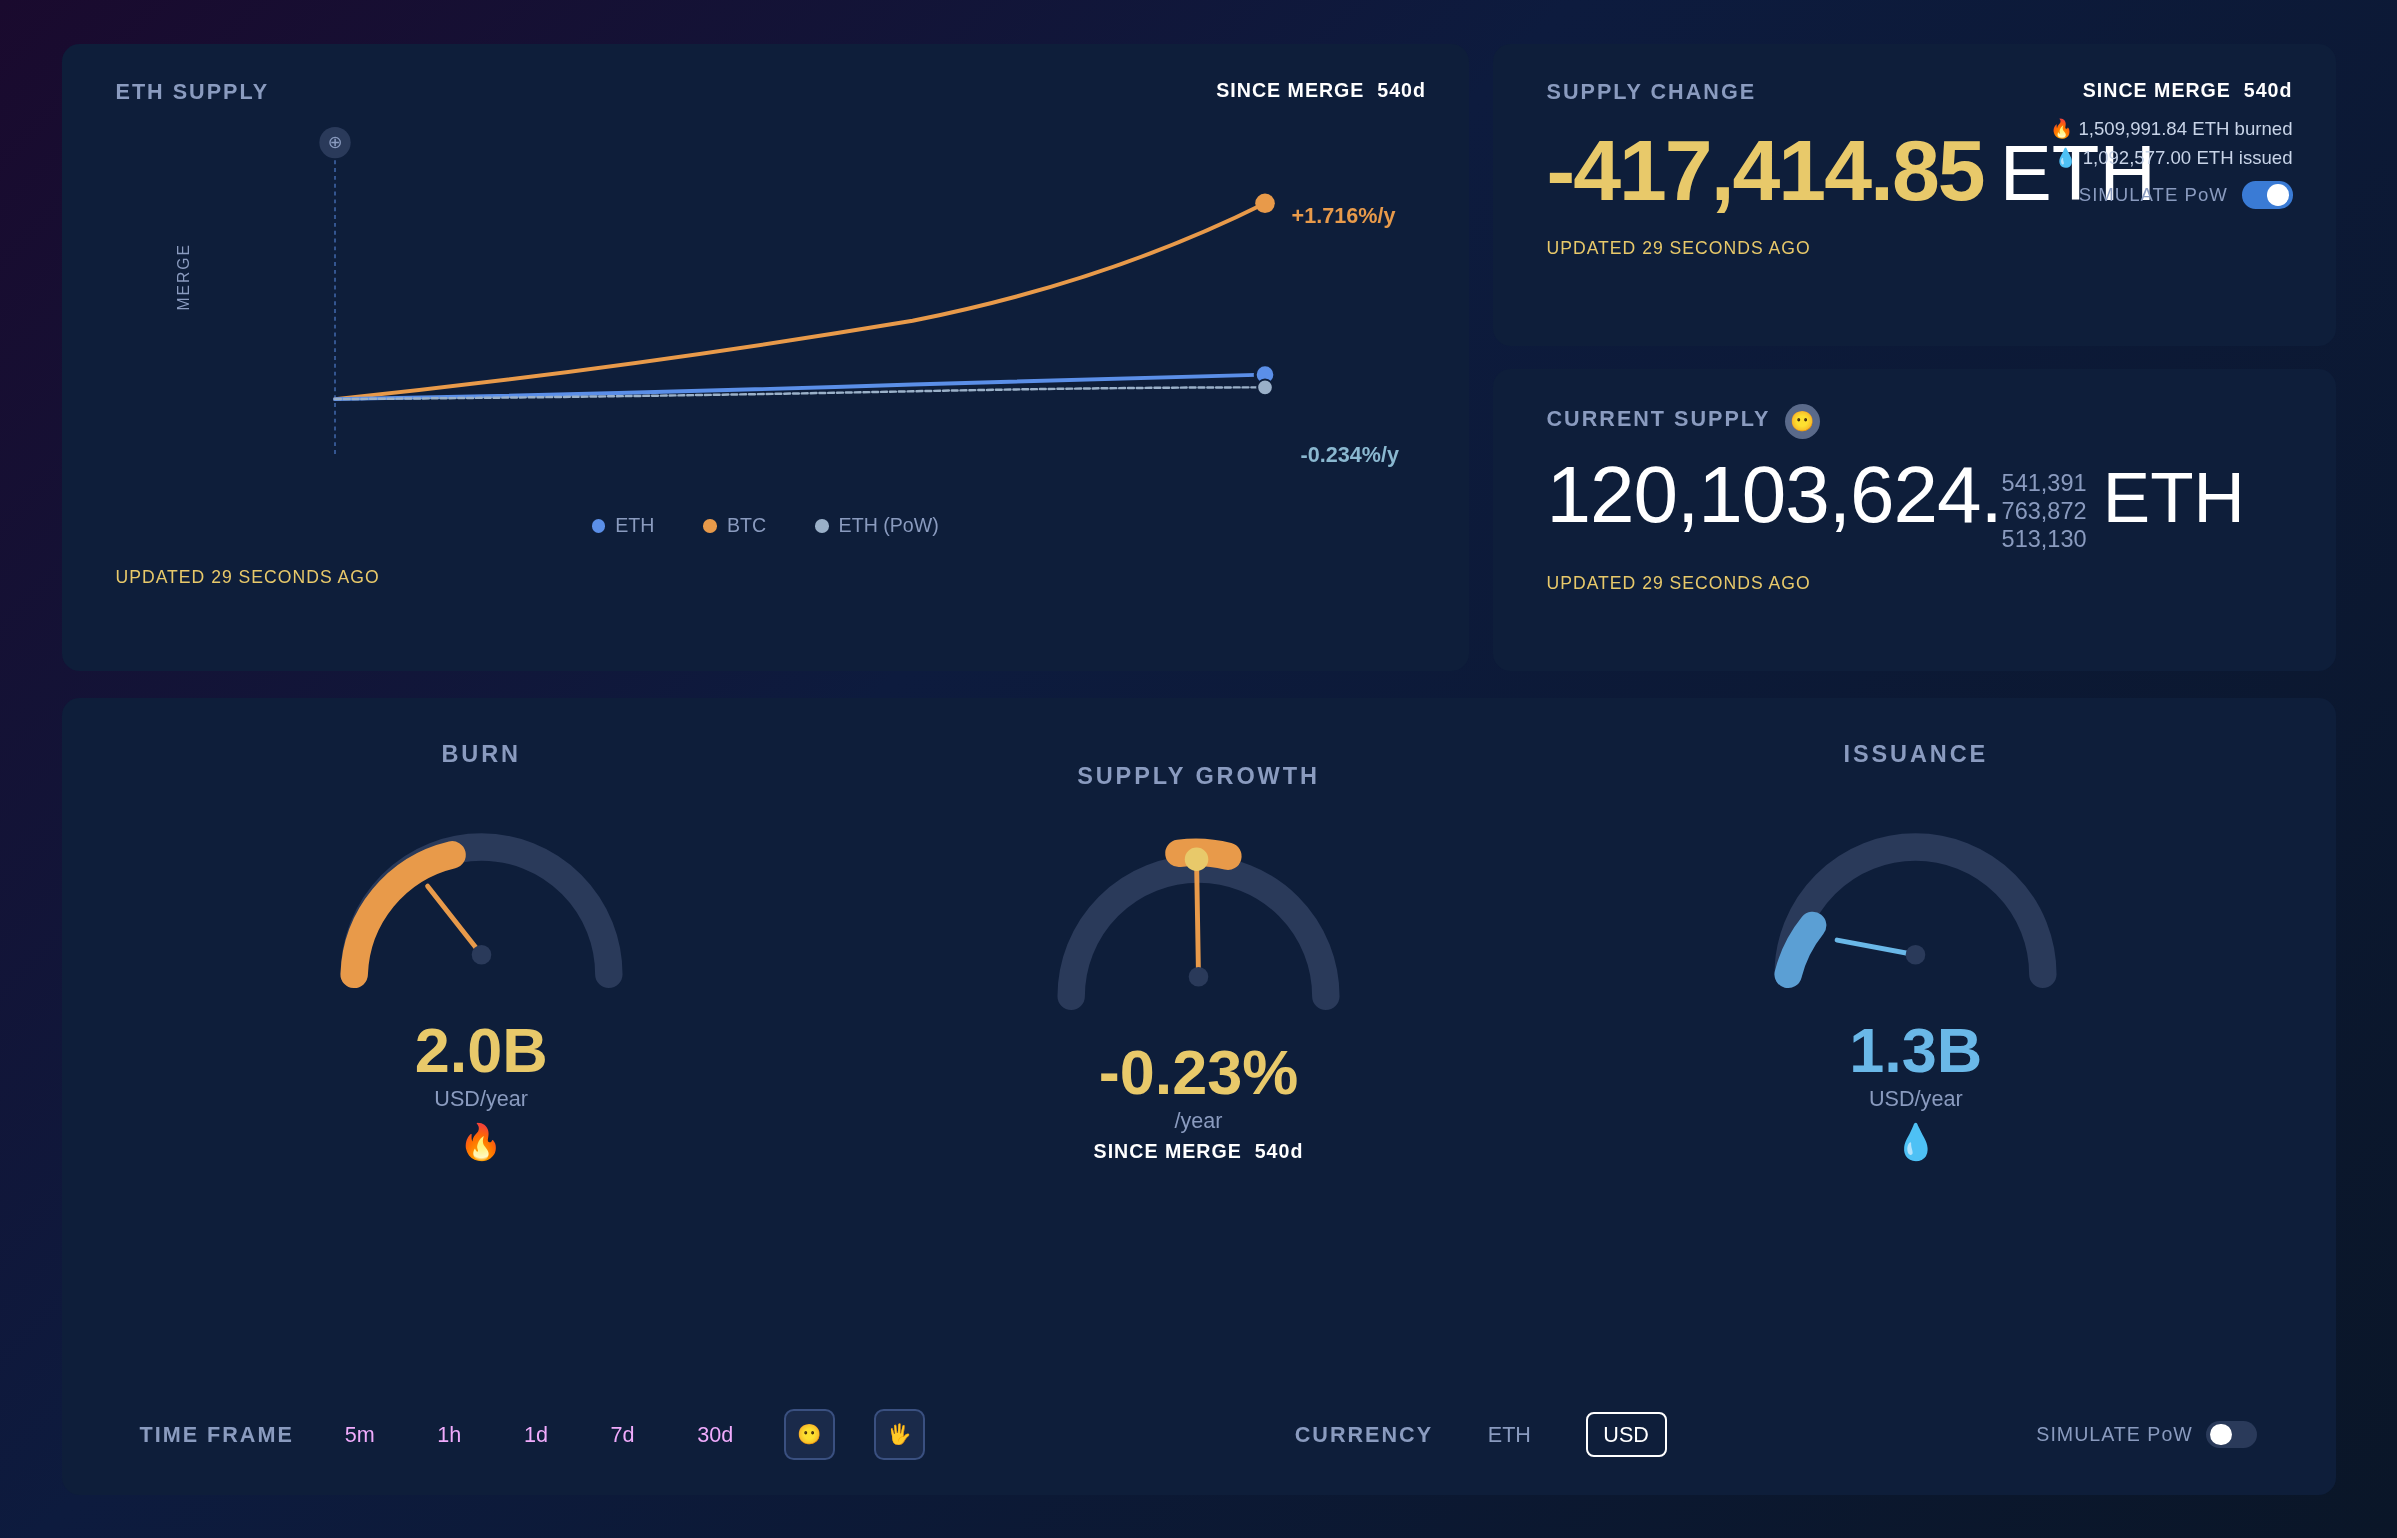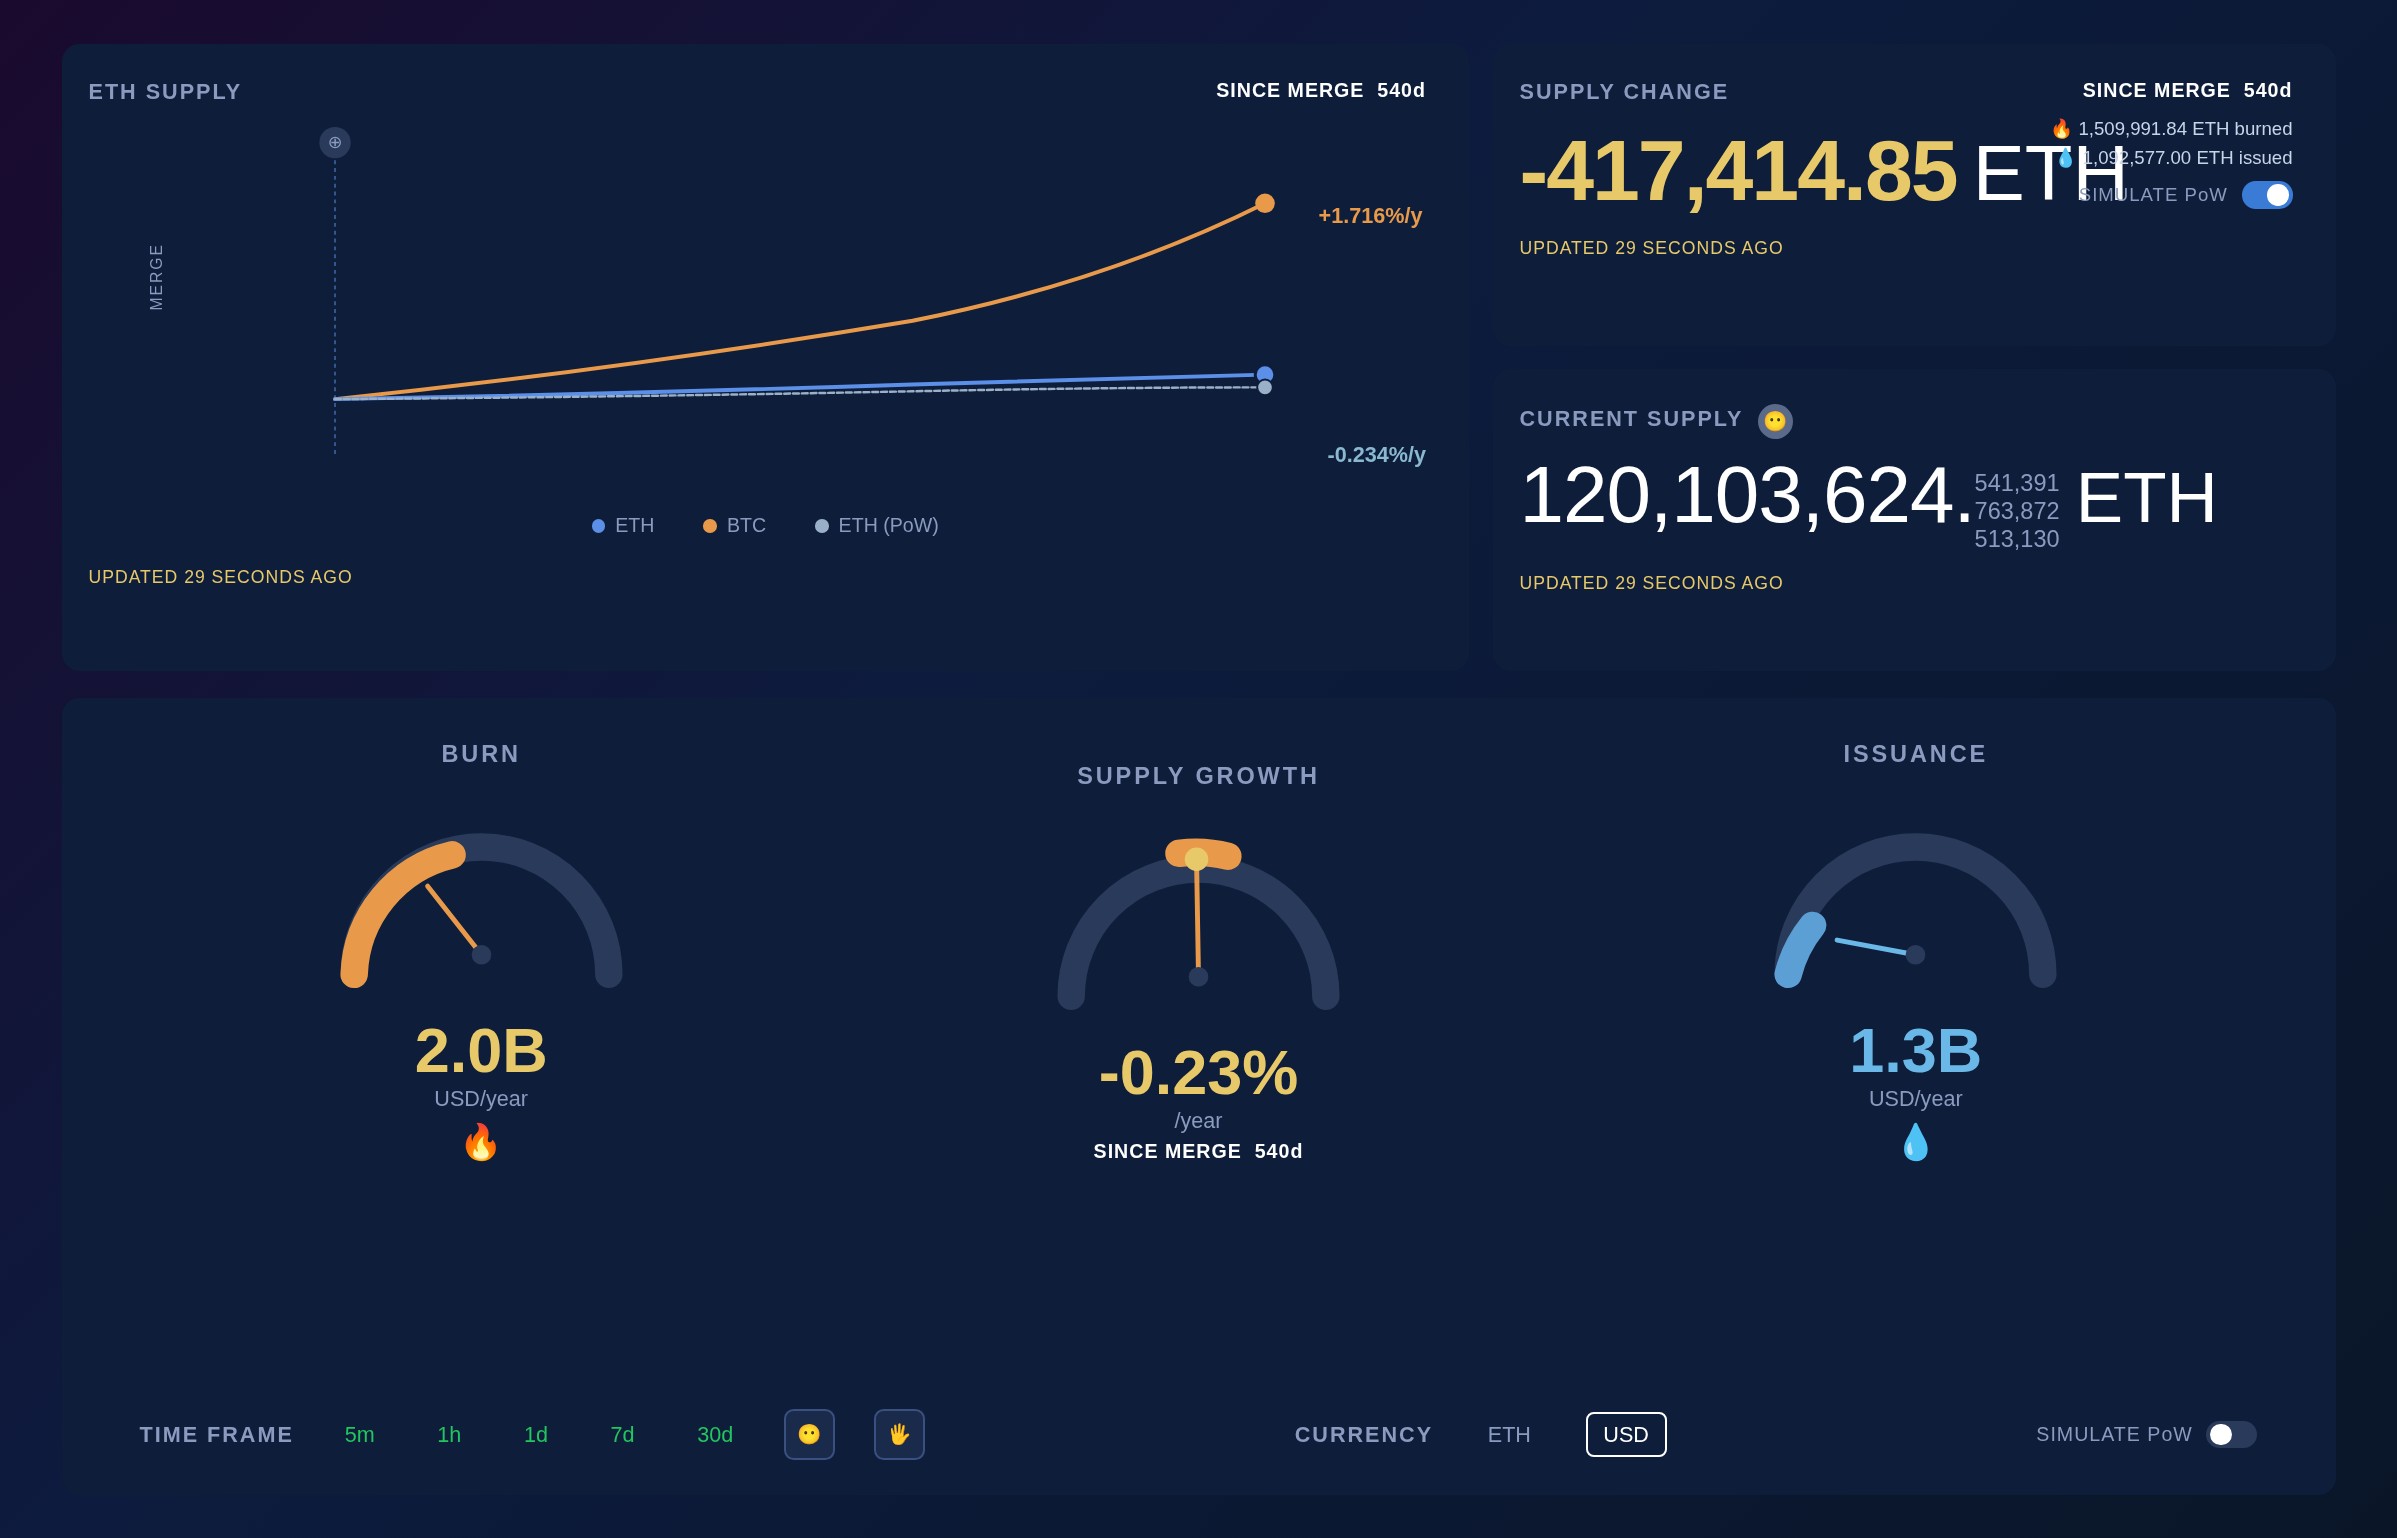--- a/index.html
+++ b/index.html
@@ -23,21 +23,21 @@
     }
     
     .top-row {
       display: flex;
       gap: 23.5px;
       height: 627px;
     }
     .card {
       background: #0e1e3a;
       border-radius: 17.6px;
-      padding: 35px 27px;
+      padding: 35px 54px;
       position: relative;
     }
     .card-eth-supply {
       flex: 1;
     }
     .card-right-col {
       width: 843px;
       display: flex;
       flex-direction: column;
       gap: 23.5px;
@@ -252,21 +252,21 @@
     }
     .bottom-label {
       font-size: 21.6px;
       font-weight: 600;
       letter-spacing: 2px;
       color: #8a9bbf;
       text-transform: uppercase;
     }
     .time-btn {
       font-size: 21.6px;
-      color: #22c55e;
+      color: #f0abfc;
       cursor: pointer;
       padding: 7.8px 11.8px;
       border-radius: 7.8px;
       border: none;
       background: transparent;
     }
     .icon-btn {
       width: 51px;
       height: 51px;
       border-radius: 9.8px;

